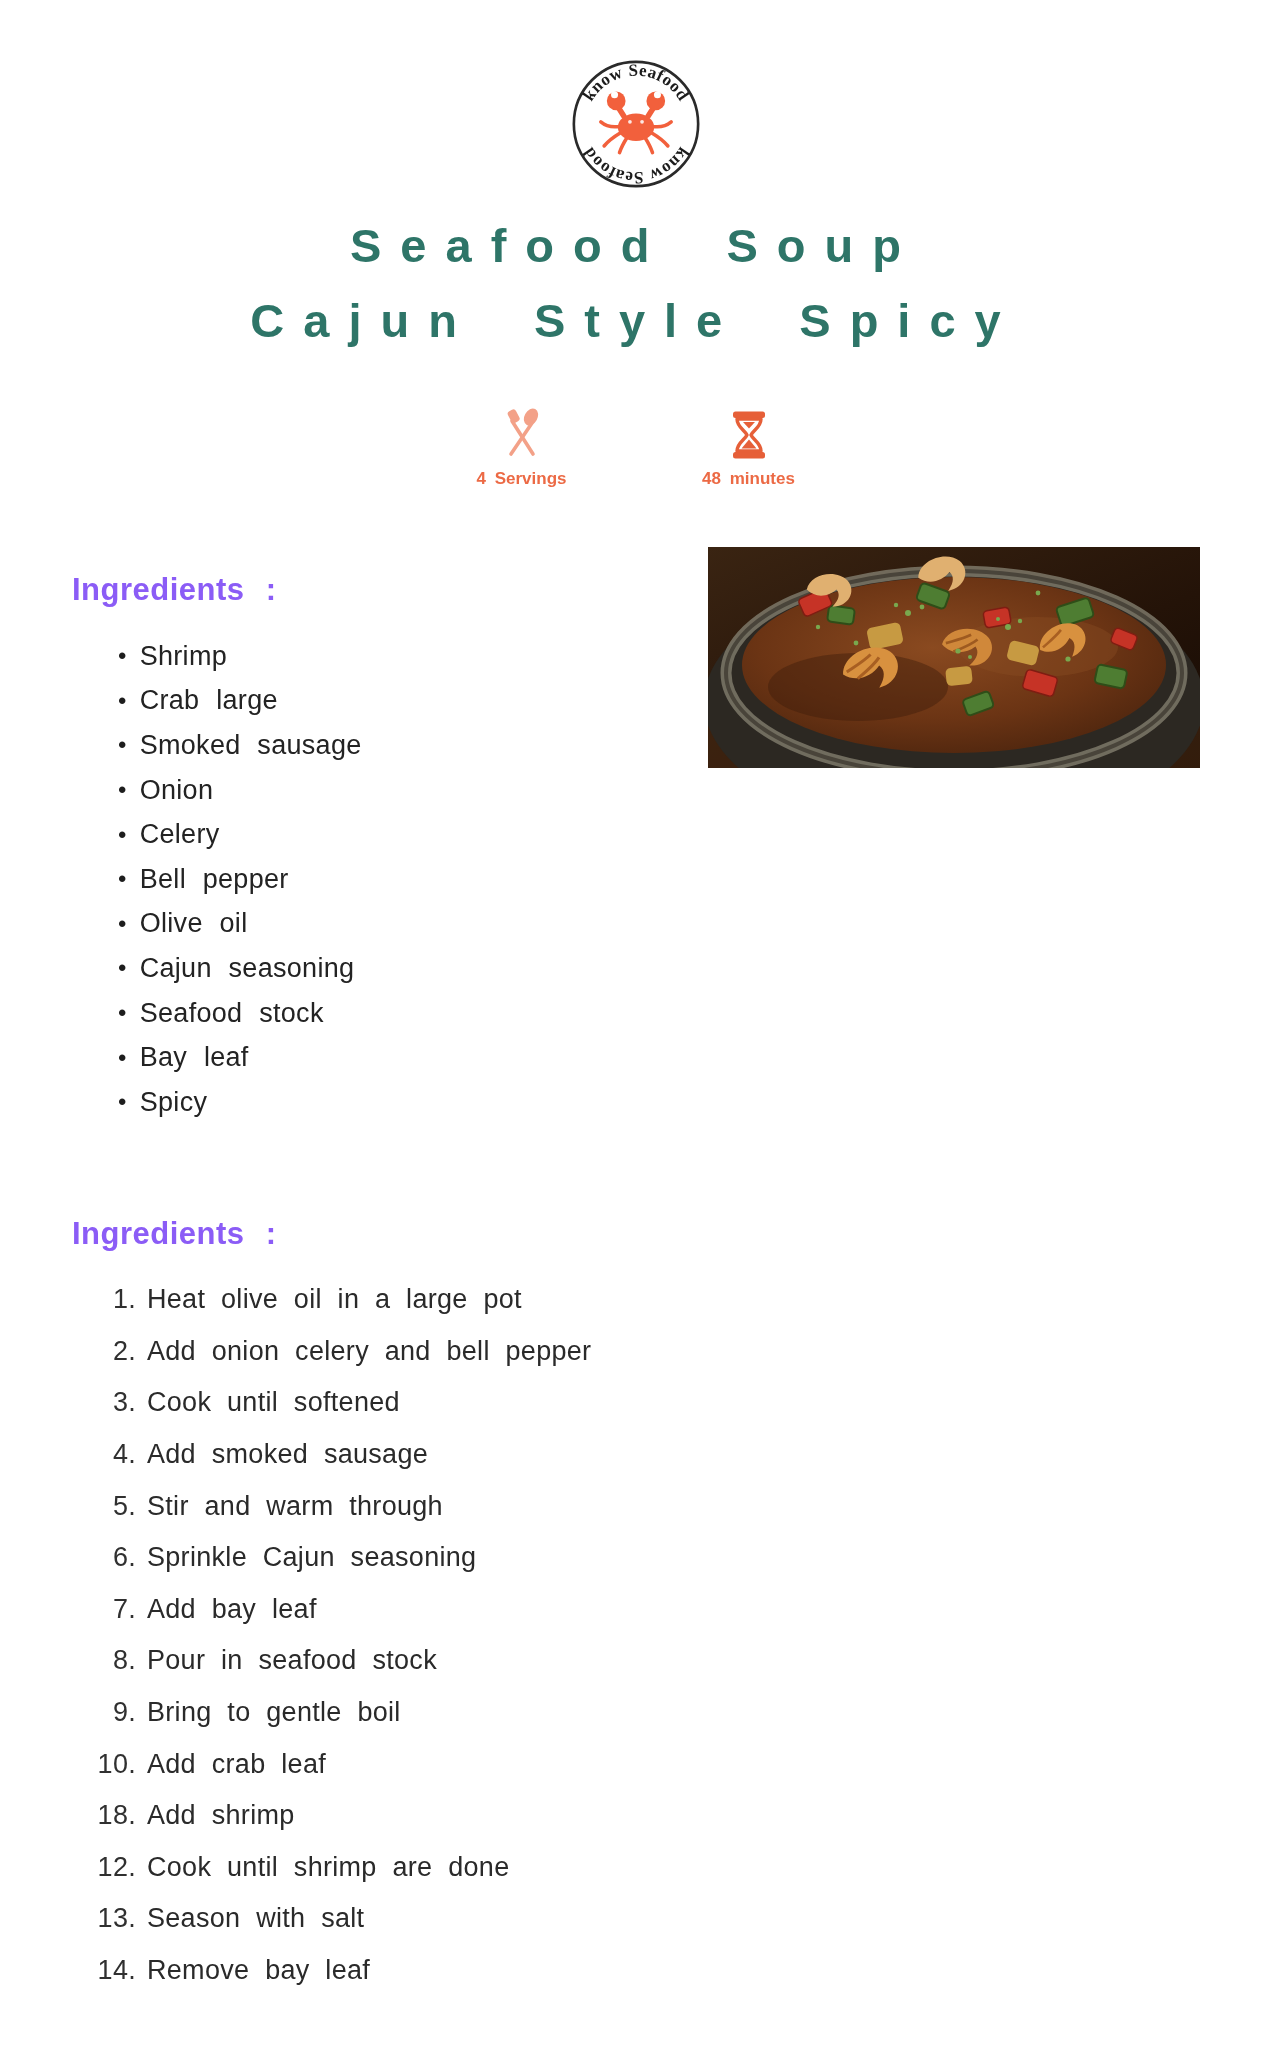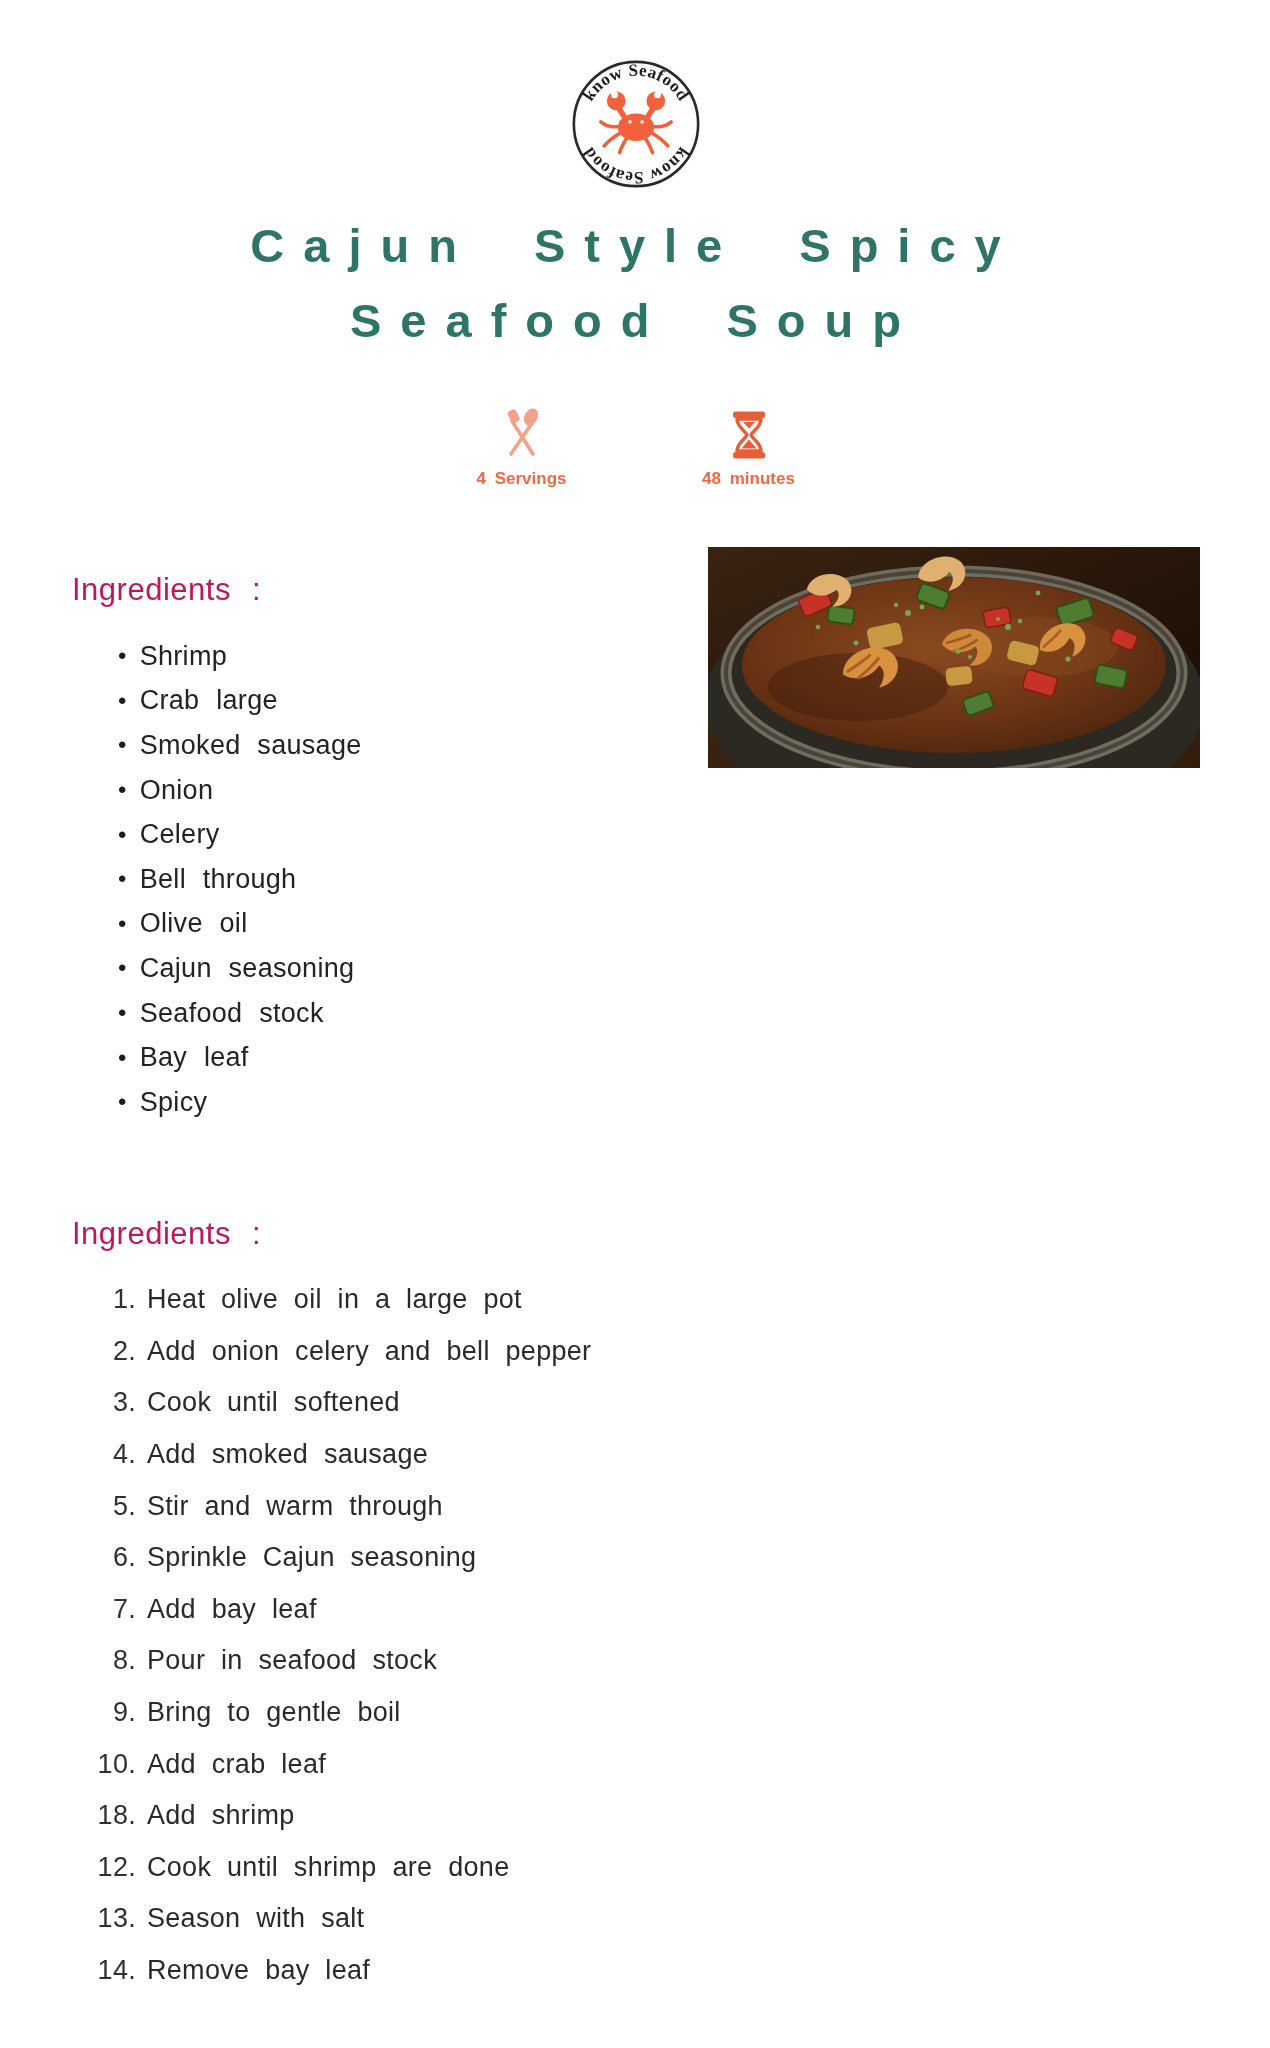--- a/index.html
+++ b/index.html
@@ -15,22 +15,22 @@
          color:#2e7568;font-weight:bold;font-size:47px;line-height:1.6;
          letter-spacing:19px;word-spacing:26px;}
 
   
   .meta{position:absolute;top:406px;left:0;width:100%;display:flex;justify-content:center;gap:117px;}
   .meta-item{width:110px;display:flex;flex-direction:column;align-items:center;}
   .meta-item .m-icon{height:54px;display:flex;align-items:flex-end;justify-content:center;}
   .meta-label{margin-top:9px;font-size:17px;font-weight:bold;color:#ec6a45;word-spacing:4px;white-space:nowrap;}
 
   
-  .section-heading{position:absolute;left:72px;font-size:31px;font-weight:normal;
-                   color:#be185d;word-spacing:12px;letter-spacing:0.5px;}
+  .section-heading{position:absolute;left:72px;font-size:31px;font-weight:bold;
+                   color:#8b5cf6;word-spacing:12px;letter-spacing:0.5px;}
   .h-ingredients{top:572px;}
   .h-instructions{top:1216px;}
 
   
   .ingredients{position:absolute;left:118px;top:634px;margin:0;padding:0;list-style:none;}
   .ingredients li{height:44.6px;display:flex;align-items:center;
                   font-size:27px;letter-spacing:0.3px;word-spacing:9px;color:#232323;}
   .bullet{font-size:24px;margin-right:13px;color:#1d1d1d;}
 
   
@@ -81,22 +81,22 @@
         <circle cx="40.5" cy="33.5" r="3.2" fill="#ffffff"></circle>
         <circle cx="79.5" cy="33.5" r="3.2" fill="#ffffff"></circle>
         <ellipse cx="60" cy="63" rx="16.5" ry="12.5" fill="#f2603c"></ellipse>
         <circle cx="54.5" cy="58" r="1.7" fill="#ffffff" opacity="0.85"></circle>
         <circle cx="65.5" cy="58" r="1.7" fill="#ffffff" opacity="0.85"></circle>
       </g>
     </svg>
   </div>
 
   <div class="title">
+    <div>Seafood Soup</div>
     <div>Cajun Style Spicy</div>
-    <div>Seafood Soup</div>
   </div>
 
   <div class="meta">
     <div class="meta-item">
       <div class="m-icon">
         <svg width="50" height="52" viewBox="0 0 50 52">
           <g stroke="#f3a188" fill="#f3a188" stroke-linecap="round">
 
             <rect x="12" y="2" width="9" height="13" rx="3" transform="rotate(-28 16 8)" fill="#f3a188" stroke="none"></rect>
             <line x1="15" y1="13" x2="36" y2="46" stroke-width="3.6"></line>
@@ -141,21 +141,21 @@
     <li>
         <span class="bullet">•</span>
         <span>Onion</span>
       </li>
     <li>
         <span class="bullet">•</span>
         <span>Celery</span>
       </li>
     <li>
         <span class="bullet">•</span>
-        <span>Bell through</span>
+        <span>Bell pepper</span>
       </li>
     <li>
         <span class="bullet">•</span>
         <span>Olive oil</span>
       </li>
     <li>
         <span class="bullet">•</span>
         <span>Cajun seasoning</span>
       </li>
     <li>

